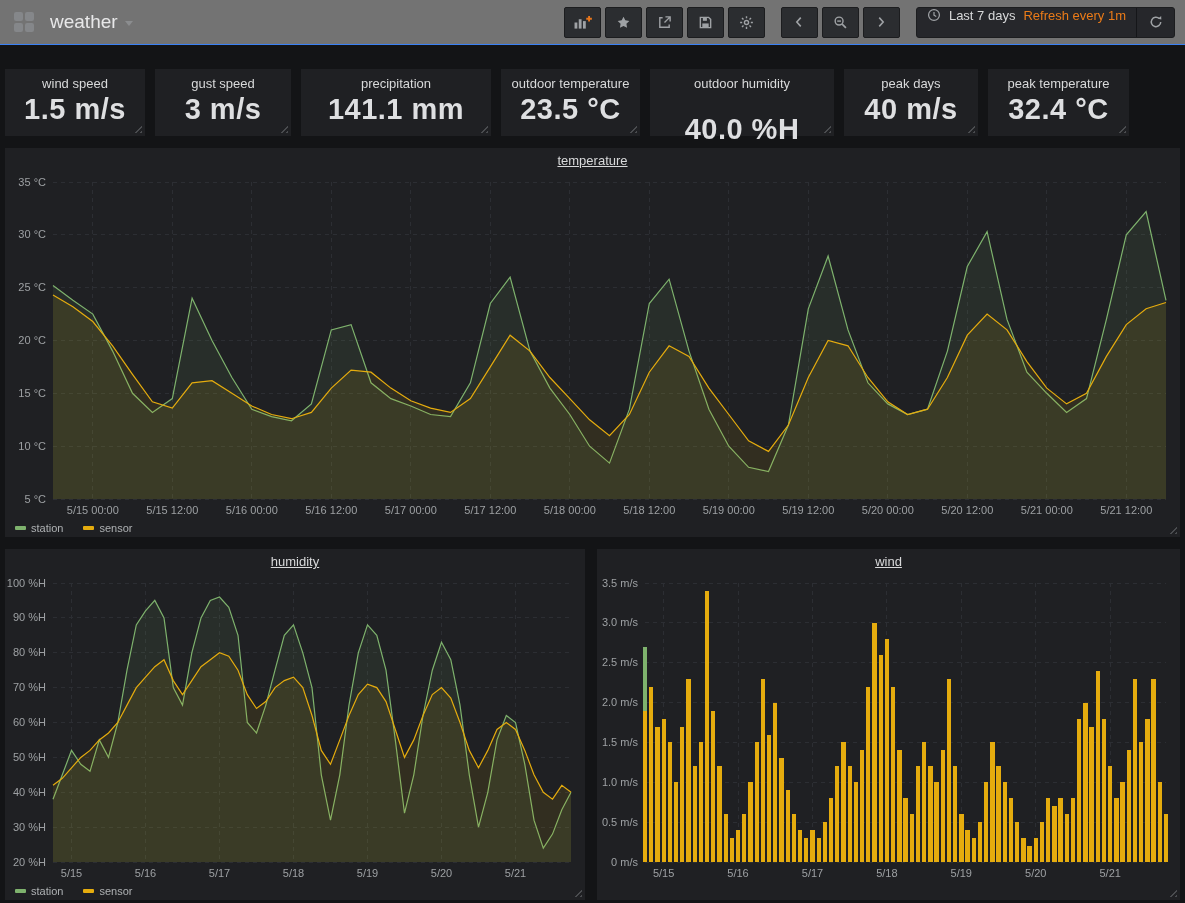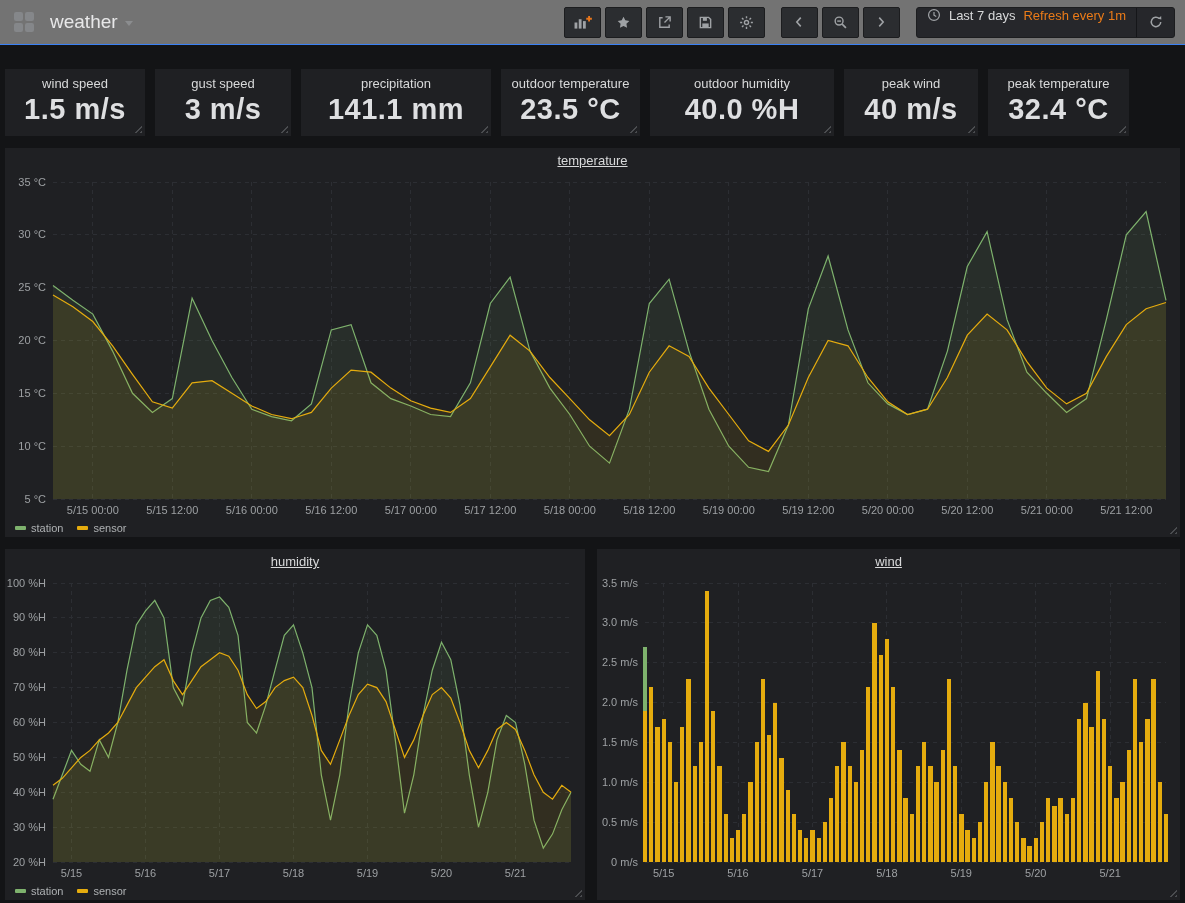--- a/index.html
+++ b/index.html
@@ -23,21 +23,21 @@
   .stat-panel{position:relative;background:#1f2023;display:flex;flex-direction:column;align-items:center;box-sizing:border-box;}
   .stat-title{font-size:13px;color:#d8d9da;margin-top:7px;cursor:pointer;}
   .stat-value{font-size:29px;font-weight:700;color:#dedfe1;line-height:36px;letter-spacing:.5px;}
   .row{display:flex;gap:12px;margin-top:12px;}
   .panel{position:relative;background:#1f2023;display:flex;flex-direction:column;box-sizing:border-box;}
   .panel-temp{height:389px;width:100%;}
   .panel-hum{height:351px;width:580px;}
   .panel-wind{height:351px;width:583px;}
   .panel-title{height:26px;line-height:26px;text-align:center;font-size:13px;color:#d8d9da;cursor:pointer;flex:0 0 auto;text-decoration:underline;}
   .chart{flex:1;min-height:0;position:relative;}
-  .legend{flex:0 0 18px;display:flex;align-items:center;gap:14px;padding-left:10px;font-size:11px;color:#aeb1b3;}
+  .legend{flex:0 0 18px;display:flex;align-items:center;gap:20px;padding-left:10px;font-size:11px;color:#aeb1b3;}
   .legend-item{display:flex;align-items:center;gap:5px;cursor:pointer;}
   .legend-item i{display:inline-block;width:11px;height:4px;border-radius:1px;}
   .rz{position:absolute;right:3px;bottom:3px;width:9px;height:9px;cursor:nwse-resize;
       clip-path:polygon(100% 0,100% 100%,0 100%);
       background:repeating-linear-gradient(-45deg,#4a4c4f 0 1.5px,transparent 1.5px 4px);}
 </style>
 </head>
 <body>
 
 <header class="topnav">
@@ -152,27 +152,27 @@
       <div class="stat-panel" style="width: 190px; align-items: center;">
         <div class="stat-title">precipitation</div>
         <div class="stat-value">141.1 mm</div>
         <div class="rz"></div>
       </div>
       <div class="stat-panel" style="width: 139px; text-align: center;">
         <div class="stat-title">outdoor temperature</div>
         <div class="stat-value">23.5 °C</div>
         <div class="rz"></div>
       </div>
-      <div class="stat-panel" style="width: 184px;">
+      <div class="stat-panel" style="width: 184px; gap: 20px;">
         <div class="stat-title">outdoor humidity</div>
         <div class="stat-value">40.0 %H</div>
         <div class="rz"></div>
       </div>
       <div class="stat-panel" style="width: 134px;">
-        <div class="stat-title">peak wind</div>
+        <div class="stat-title">peak days</div>
         <div class="stat-value">40 m/s</div>
         <div class="rz"></div>
       </div>
       <div class="stat-panel" style="width: 141px;">
         <div class="stat-title">peak temperature</div>
         <div class="stat-value">32.4 °C</div>
         <div class="rz"></div>
       </div>
     </div>
 

